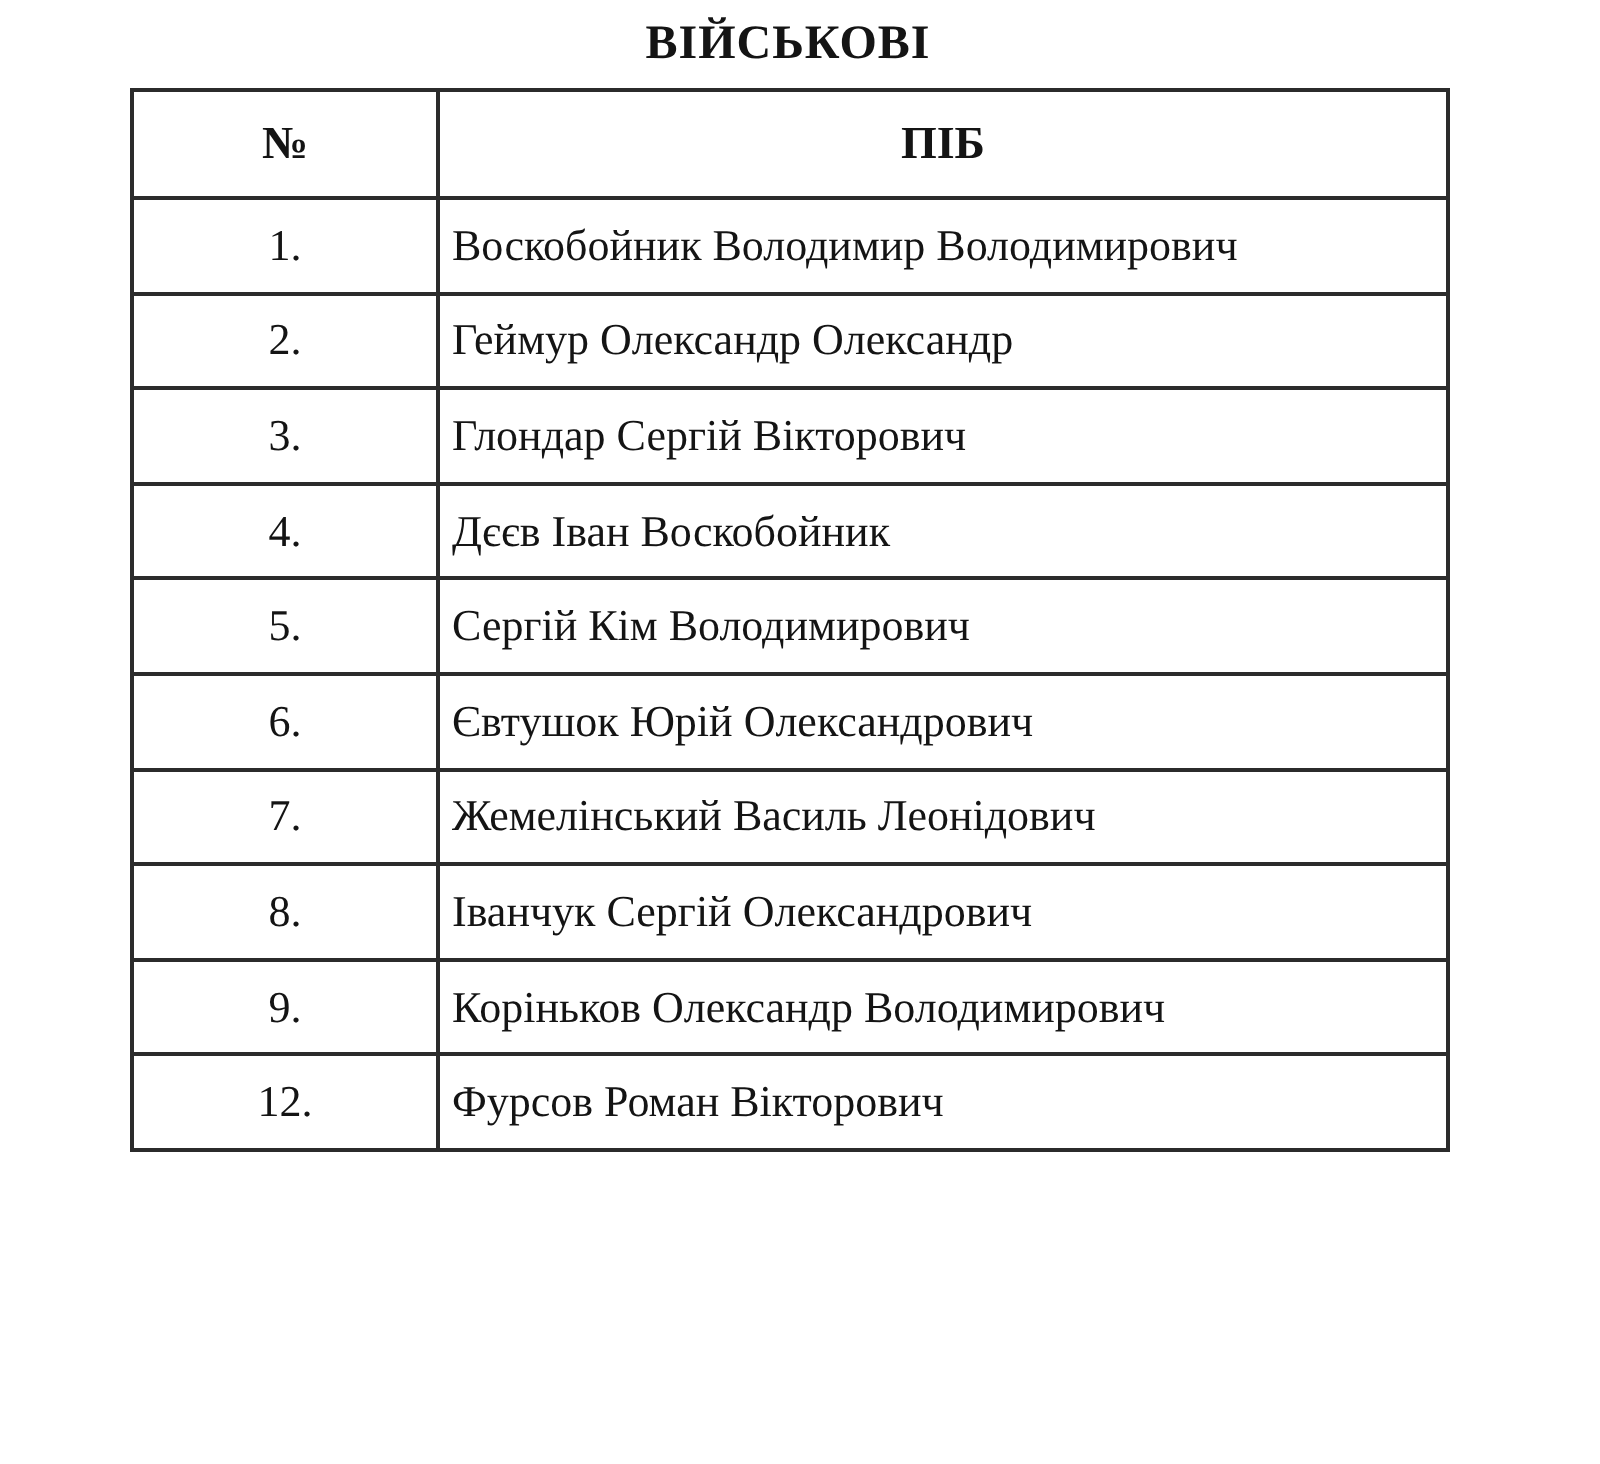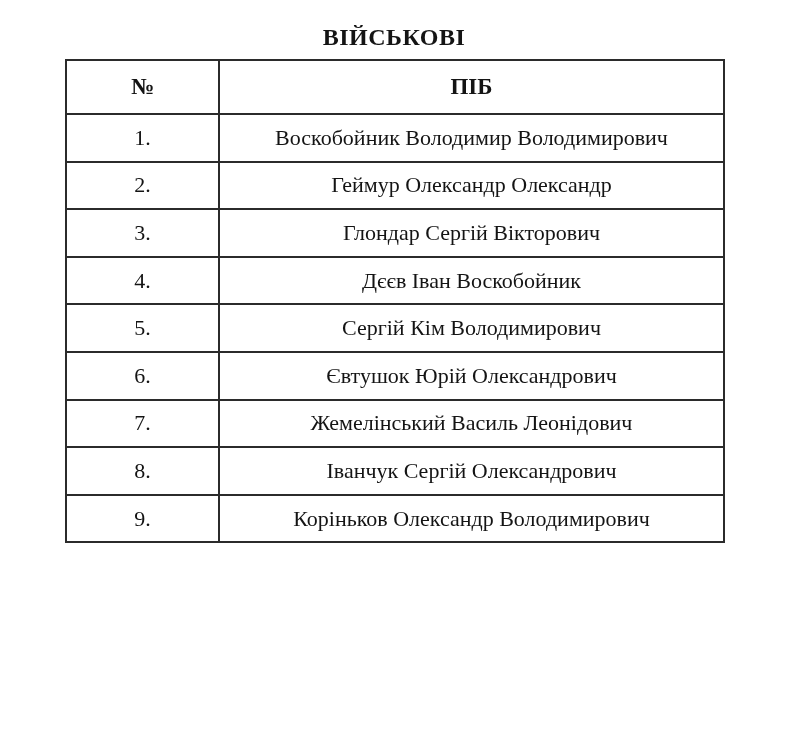--- a/index.html
+++ b/index.html
@@ -8,21 +8,21 @@
     background: #ffffff;
     width: 800px;
     height: 732px;
     overflow: hidden;
     font-family: "Liberation Serif", "DejaVu Serif", serif;
     color: #141414;
   }
   .doc {
     width: 658px;
     margin-left: 65px;
-    padding-top: 23px;
+    padding-top: 8px;
     box-sizing: border-box;
   }
   .doc-title {
     text-align: center;
     font-weight: bold;
     font-size: 24px;
     line-height: 28px;
     margin: 0 0 8px 0;
     letter-spacing: 0.5px;
   }
@@ -49,21 +49,21 @@
     text-align: center;
     padding: 0;
   }
   td.cell-num {
     font-size: 22px;
     text-align: center;
     padding: 0;
   }
   td.cell-name {
     font-size: 22px;
-    text-align: center;
+    text-align: left;
     padding: 0 6px 0 6px;
   }
 </style>
 </head>
 <body>
 
 <div class="doc">
   <div class="doc-title">ВІЙСЬКОВІ</div>
 
   <table class="roster">
@@ -107,15 +107,19 @@
           <td class="cell-name">Жемелінський Василь Леонідович</td>
         </tr>
         <tr>
           <td class="cell-num">8.</td>
           <td class="cell-name">Іванчук Сергій Олександрович</td>
         </tr>
         <tr>
           <td class="cell-num">9.</td>
           <td class="cell-name">Коріньков Олександр Володимирович</td>
         </tr>
+        <tr>
+          <td class="cell-num">12.</td>
+          <td class="cell-name">Фурсов Роман Вікторович</td>
+        </tr>
       </tbody>
   </table>
 </div>
 
 </body></html>

